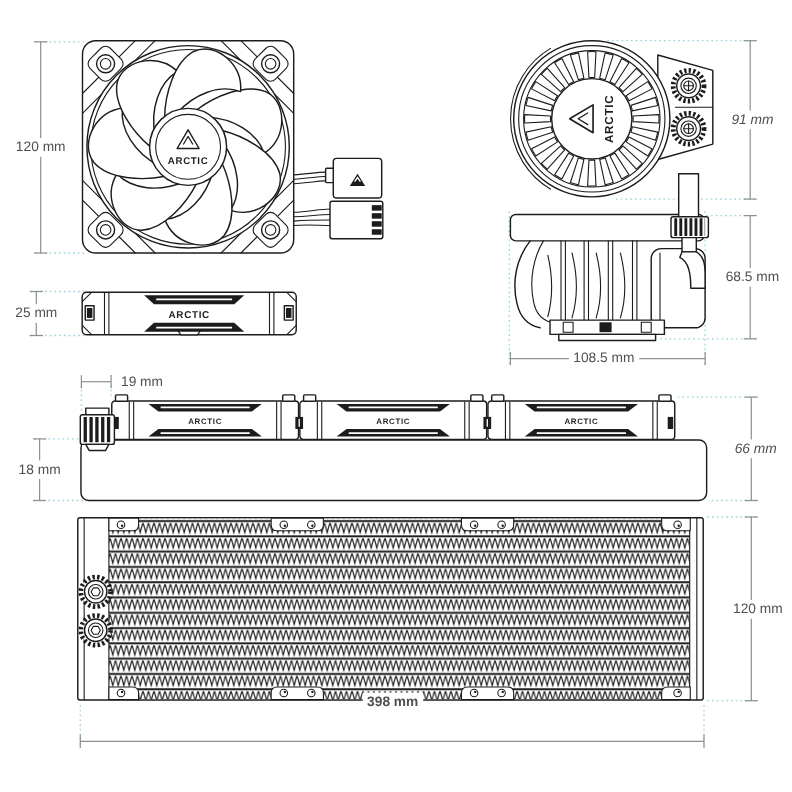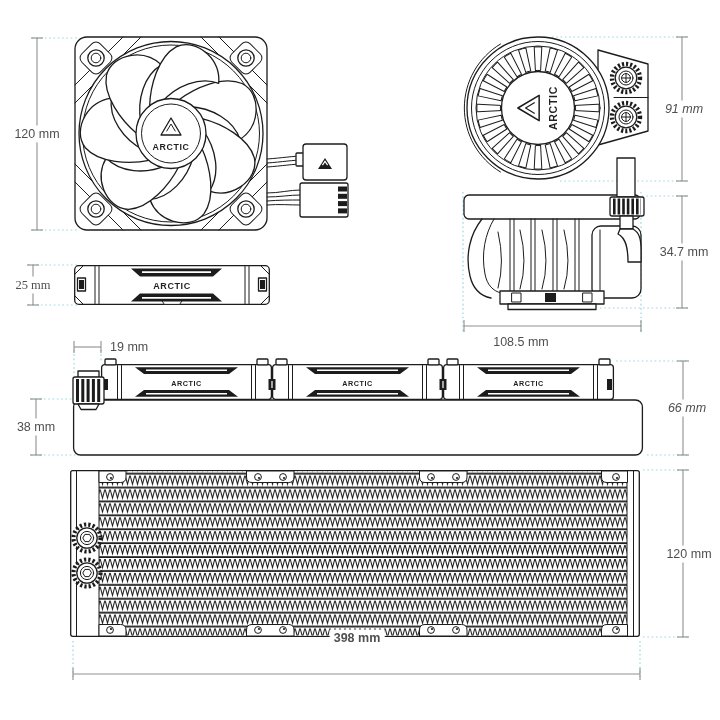--- a/index.html
+++ b/index.html
@@ -437,23 +437,23 @@
         <circle class="teeth" r="13.5" stroke-width="4.2" stroke-dasharray="2.2 2.1"></circle>
         <circle class="lnw" r="10.2"></circle>
             <circle class="ln thin" r="6.6"></circle>
         <path class="ln thin" d="M4.2,0 L2.1,3.6 L-2.1,3.6 L-4.2,0 L-2.1,-3.6 L2.1,-3.6 Z"></path>
       </g>
     </g>
   </g>
 </svg>
 
 <div class="dim-label" style="left:37px;top:134px;">120 mm</div>
-<div class="dim-label" style="left:33px;top:285px;font-family:Liberation Serif, serif;">25 mm</div>
+<div class="dim-label" style="left:33px;top:285px;">25 mm</div>
 <div class="dim-label" style="left:684px;top:109px;font-style:italic;">91 mm</div>
-<div class="dim-label" style="left:684px;top:252px;">34.7 mm</div>
-<div class="dim-label" style="left:521px;top:326px;margin-top:16px;">108.5 mm</div>
+<div class="dim-label" style="left:684px;top:252px;">68.5 mm</div>
+<div class="dim-label" style="left:549px;top:326px;">108.5 mm</div>
 <div class="dim-label left-anchor" style="left:106px;top:347px;">19 mm</div>
-<div class="dim-label" style="left:36px;top:427px;">38 mm</div>
+<div class="dim-label" style="left:36px;top:427px;">18 mm</div>
 <div class="dim-label" style="left:687px;top:408px;font-style:italic;">66 mm</div>
 <div class="dim-label" style="left:689px;top:554px;">120 mm</div>
 <div class="dim-label" style="left:357px;top:638px;font-weight:bold;">398 mm</div>
 
 </div>
 
 </body></html>

